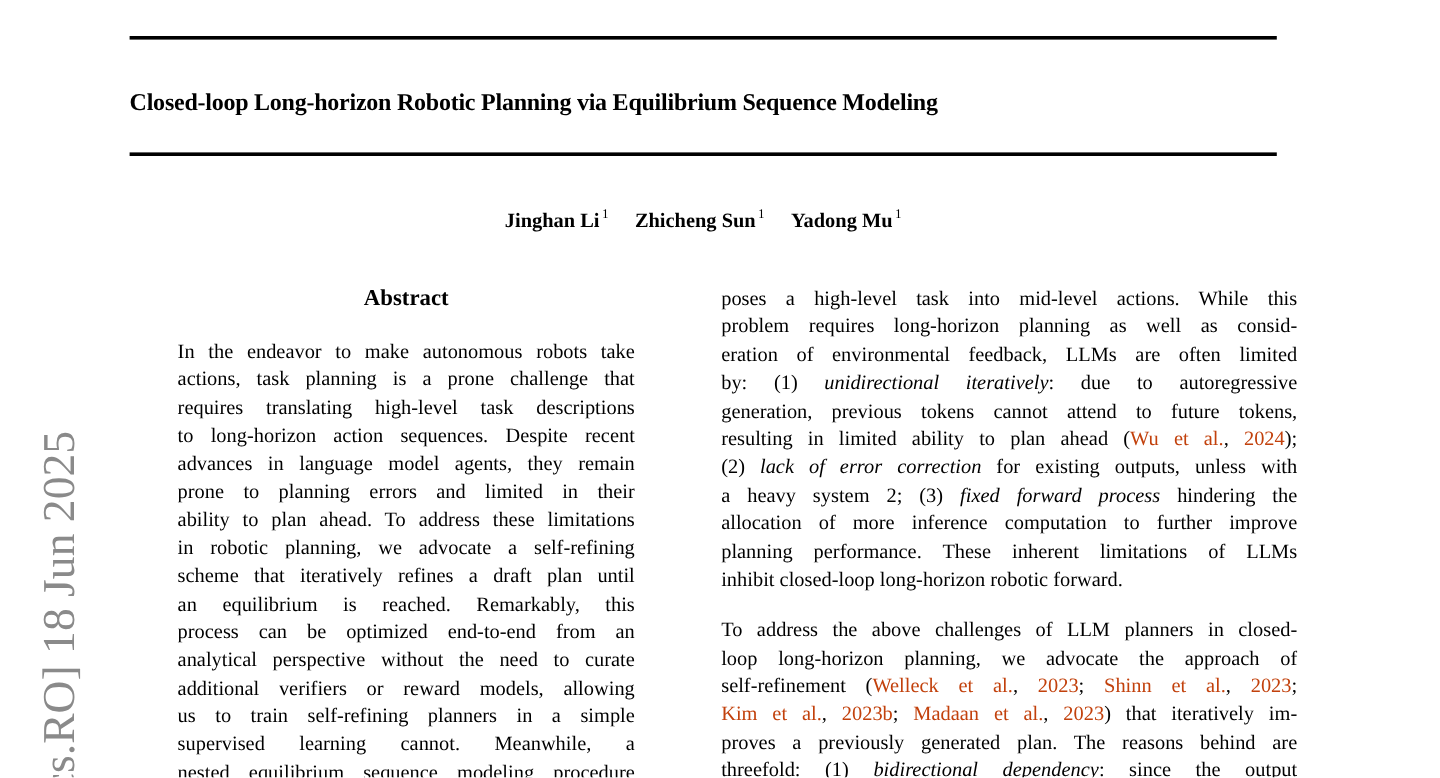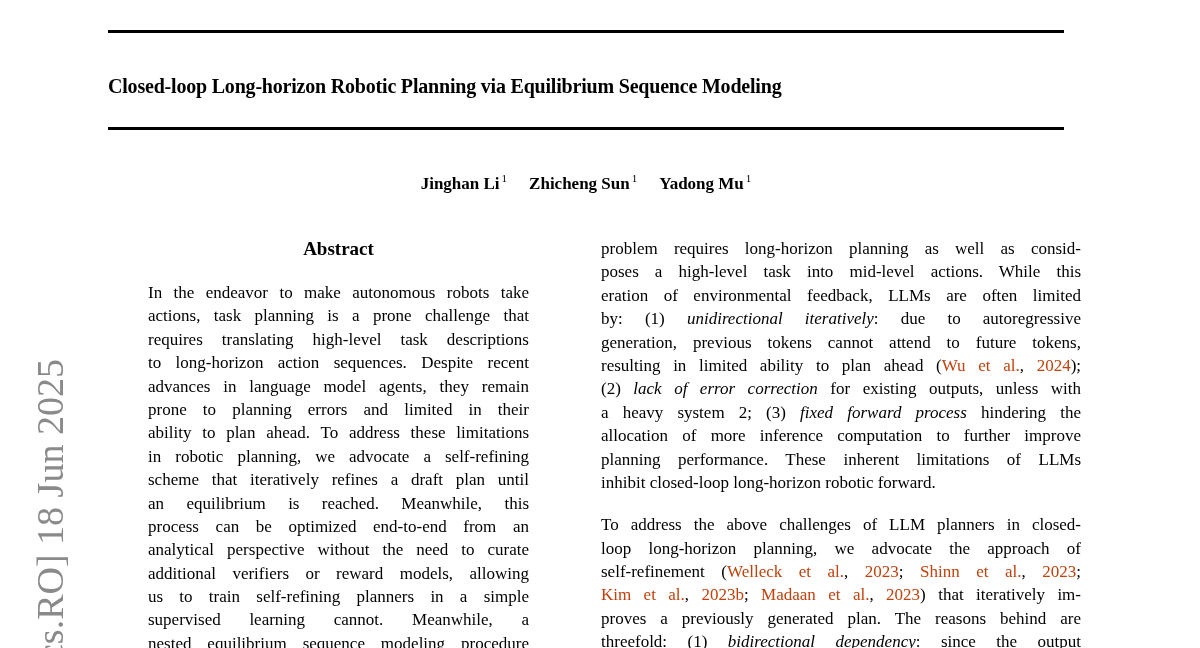--- a/index.html
+++ b/index.html
@@ -74,33 +74,33 @@
   <div class="abstract-body">
       <div class="line"><span>In the endeavor to make autonomous robots take</span></div>
       <div class="line"><span>actions, task planning is a prone challenge that</span></div>
       <div class="line"><span>requires translating high-level task descriptions</span></div>
       <div class="line"><span>to long-horizon action sequences. Despite recent</span></div>
       <div class="line"><span>advances in language model agents, they remain</span></div>
       <div class="line"><span>prone to planning errors and limited in their</span></div>
       <div class="line"><span>ability to plan ahead. To address these limitations</span></div>
       <div class="line"><span>in robotic planning, we advocate a self-refining</span></div>
       <div class="line"><span>scheme that iteratively refines a draft plan until</span></div>
-      <div class="line"><span>an equilibrium is reached. Meanwhile, this</span></div>
+      <div class="line"><span>an equilibrium is reached. Remarkably, this</span></div>
       <div class="line"><span>process can be optimized end-to-end from an</span></div>
       <div class="line"><span>analytical perspective without the need to curate</span></div>
       <div class="line"><span>additional verifiers or reward models, allowing</span></div>
       <div class="line"><span>us to train self-refining planners in a simple</span></div>
       <div class="line"><span>supervised learning cannot. Meanwhile, a</span></div>
       <div class="line"><span>nested equilibrium sequence modeling procedure</span></div>
     </div>
 
   <div class="col-right">
       <div class="para">
+        <div class="line"><span>poses a high-level task into mid-level actions. While this</span></div>
         <div class="line"><span>problem requires long-horizon planning as well as consid-</span></div>
-        <div class="line"><span>poses a high-level task into mid-level actions. While this</span></div>
         <div class="line"><span>eration of environmental feedback, LLMs are often limited</span></div>
         <div class="line"><span>by: (1) </span><i>unidirectional iteratively</i><span>: due to autoregressive</span></div>
         <div class="line"><span>generation, previous tokens cannot attend to future tokens,</span></div>
         <div class="line"><span>resulting in limited ability to plan ahead (</span><span class="cite">Wu et al.</span><span>, </span><span class="cite">2024</span><span>);</span></div>
         <div class="line"><span>(2) </span><i>lack of error correction</i><span> for existing outputs, unless with</span></div>
         <div class="line"><span>a heavy system 2; (3) </span><i>fixed forward process</i><span> hindering the</span></div>
         <div class="line"><span>allocation of more inference computation to further improve</span></div>
         <div class="line"><span>planning performance. These inherent limitations of LLMs</span></div>
         <div class="line end"><span>inhibit closed-loop long-horizon robotic forward.</span></div>
       </div>

